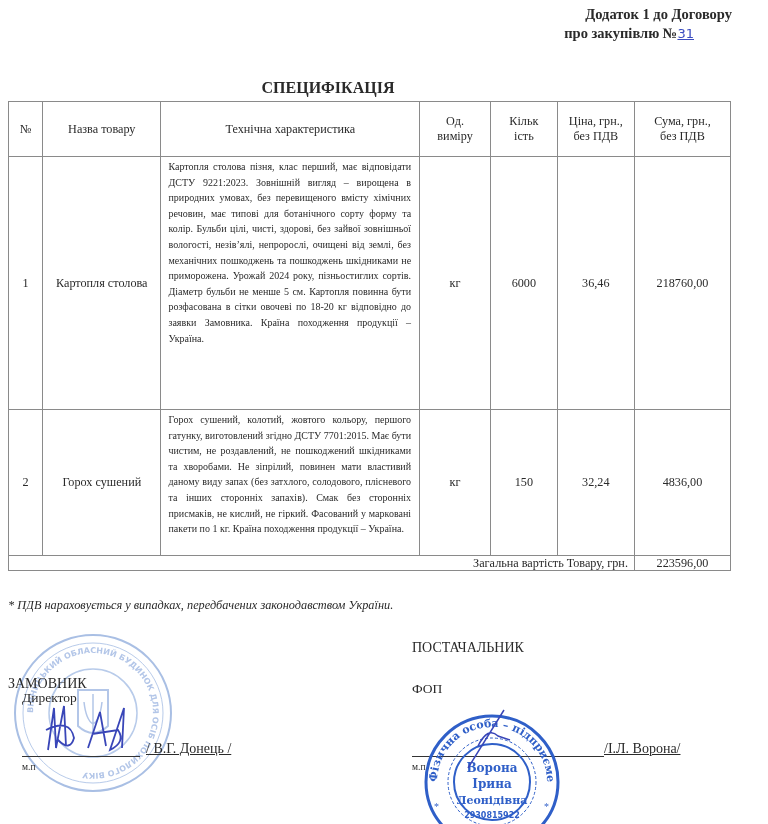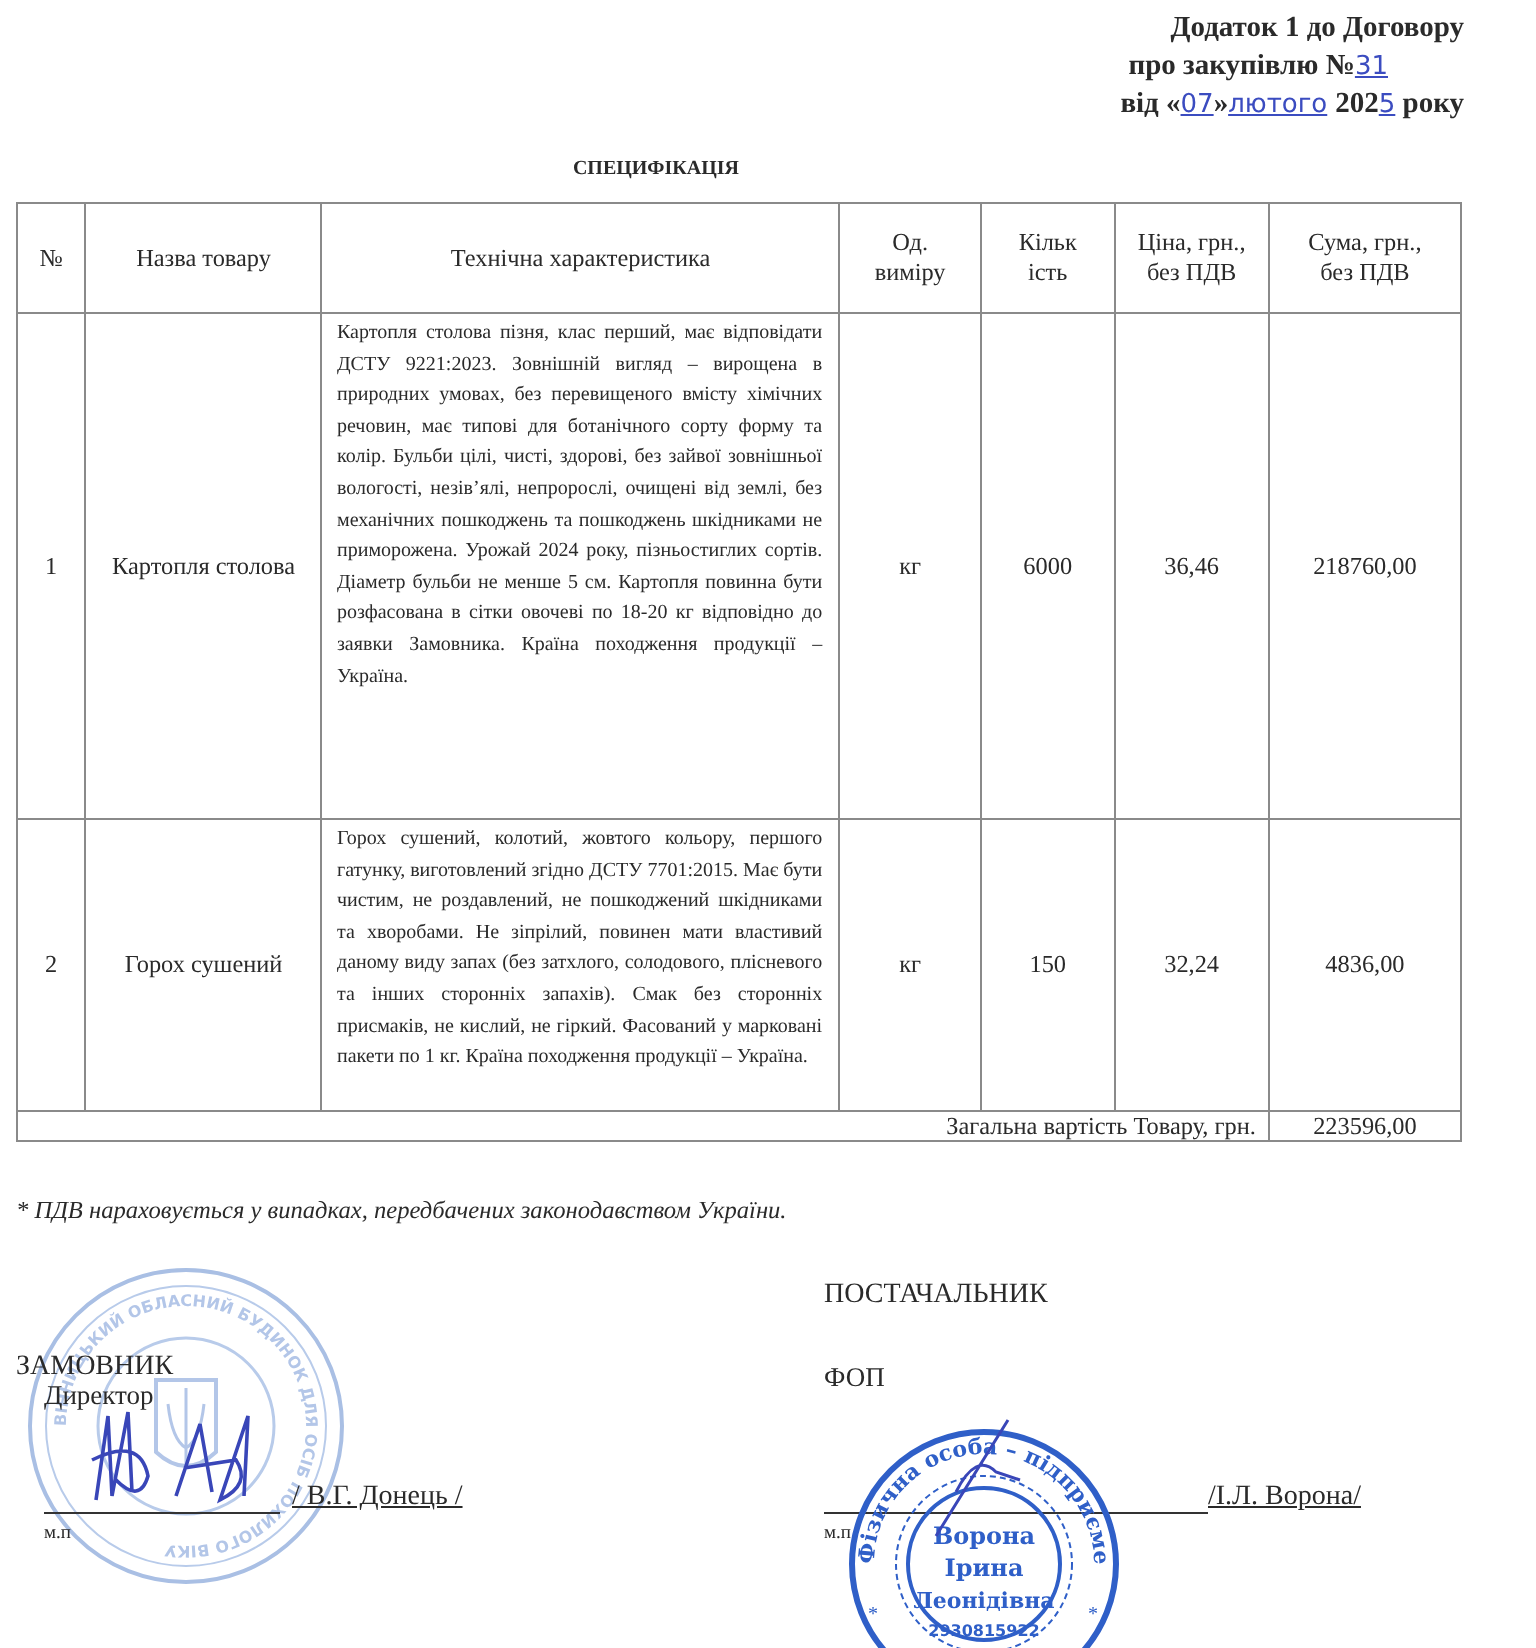--- a/index.html
+++ b/index.html
@@ -2,21 +2,21 @@
 <html><head>
 <meta charset="utf-8">
 <style>
   html, body { margin:0; padding:0; background:#ffffff; }
   body { width:768px; height:824px; position:relative; overflow:hidden;
          font-family:"Liberation Serif", "DejaVu Serif", serif; color:#2a2a2a; }
   .hdr { position:absolute; right:36px; text-align:right; font-weight:bold; font-size:14.5px; line-height:19px; }
   .hdr .line { display:block; }
   .hand { font-family:"DejaVu Sans", sans-serif; color:#3b4cc0; font-weight:normal; font-size:13px; text-decoration:underline; }
   .uline { text-decoration:underline; }
-  .title { position:absolute; top:79px; left:0; width:656px; text-align:center; font-weight:bold; font-size:10px; }
+  .title { position:absolute; top:79px; left:0; width:656px; text-align:center; font-weight:bold; font-size:16px; }
 
   table.spec { position:absolute; left:8px; top:101px; border-collapse:collapse; width:723px; font-size:12.2px; }
   table.spec td, table.spec th { border:1px solid #8a8a8a; padding:0; font-weight:normal; }
   table.spec th { text-align:center; vertical-align:middle; line-height:15px; height:54px; }
   .c-num { width:40px; text-align:center; }
   .c-name { width:93px; text-align:center; }
   .c-desc { width:315px; }
   .c-unit { width:60px; text-align:center; }
   .c-qty { width:51px; text-align:center; }
   .c-price { width:71px; text-align:center; }
@@ -37,24 +37,20 @@
   .mp { position:absolute; font-size:9.5px; }
   .stamp { position:absolute; pointer-events:none; }
 </style>
 </head>
 <body>
 
 <div class="hdr" style="top:5px;">
   <span class="line">Додаток 1 до Договору</span>
   <span class="line">
     <span>про закупівлю  №</span><span class="hand" style="padding-right:38px;">31</span>
-  </span>
-  <span class="line">
-    <span>від  «</span><span class="hand">07</span><span>»</span><span class="hand" style="padding-right:4px;">лютого</span><span>202</span><span class="hand">5</span>
-    <span>року</span>
   </span>
 </div>
 
 <div class="title">СПЕЦИФІКАЦІЯ</div>
 
 <table class="spec">
   <thead>
     <tr>
       <th class="c-num">№</th>
       <th class="c-name" style="padding:0 18px;">Назва товару</th>

